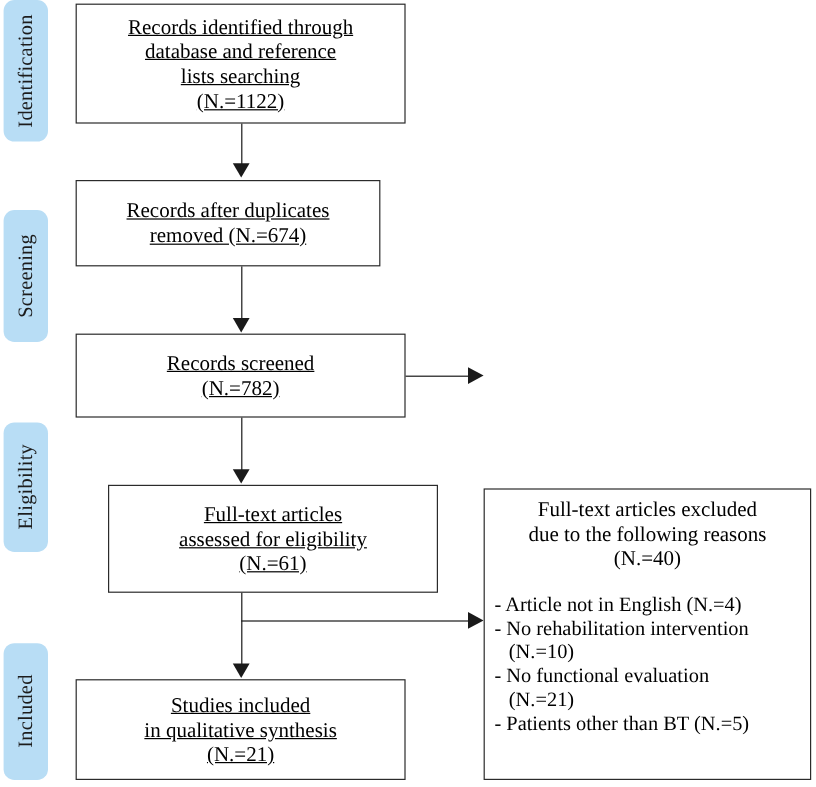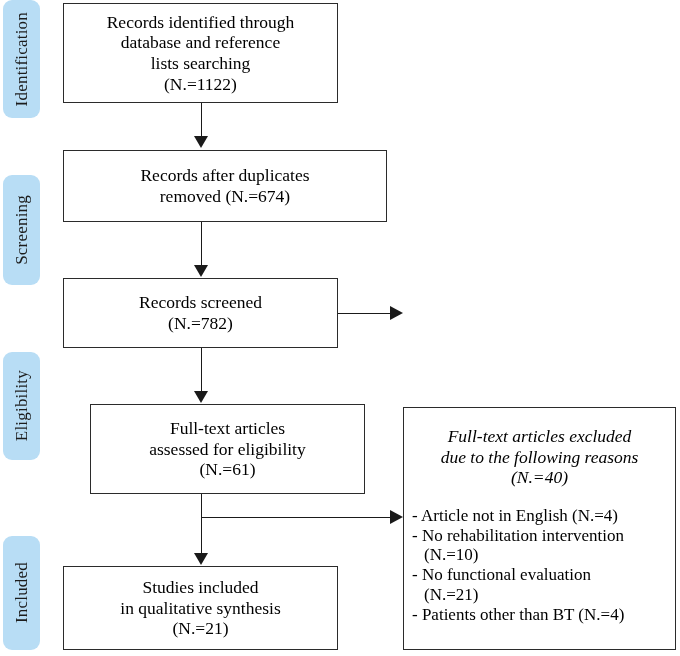--- a/index.html
+++ b/index.html
@@ -47,21 +47,21 @@
     display: flex;
     flex-direction: column;
     justify-content: center;
   }
   .box-center {
     text-align: center;
     font-size: 17.5px;
     line-height: 1.18;
     padding: 0 6px;
   }
-  .box-center .ln { display: block; }
+  .box-center .ln { display: block; text-decoration: underline; }
 
   .box-heading {
     text-align: center;
     font-size: 17.5px;
     line-height: 1.18;
     padding: 0 6px;
   }
   .box-heading .ln { display: block; }
 
   .bullet-list {
@@ -122,21 +122,21 @@
       <span class="ln">Records identified through</span>
       <span class="ln">database and reference</span>
       <span class="ln">lists searching</span>
       <span class="ln">(N.=1122)</span>
     </div>
   </div>
 
   <div class="conn-v" style="left:201px; top:103px; height:34px;"></div>
   <div class="arrow-down" style="left:194px; top:136px;"></div>
 
-  <div class="flow-box" style="left:63px; top:150px; width:324px; height:72px;justify-content:center;">
+  <div class="flow-box" style="left:63px; top:150px; width:254px; height:72px;justify-content:center;">
     <div class="box-center">
       <span class="ln">Records after duplicates</span>
       <span class="ln">removed (N.=674)</span>
     </div>
   </div>
 
   <div class="conn-v" style="left:201px; top:222px; height:44px;"></div>
   <div class="arrow-down" style="left:194px; top:265px;"></div>
 
   <div class="flow-box" style="left:63px; top:278px; width:275px; height:70px;">
@@ -161,39 +161,39 @@
     </div>
   </div>
 
   <div class="conn-v" style="left:201px; top:494px; height:66px;"></div>
   <div class="arrow-down" style="left:194px; top:553px;"></div>
 
   <div class="conn-h" style="left:201px; top:517px; width:190px;"></div>
   <div class="arrow-right" style="left:390px; top:510px;"></div>
 
   <div class="flow-box" style="left:403px; top:407px; width:273px; height:243px; justify-content:flex-start;">
-    <div class="box-heading" style="margin-top:18px;font-style:italic;">
+    <div class="box-heading" style="margin-top:6px;">
       <span class="ln">Full-text articles excluded</span>
       <span class="ln">due to the following reasons</span>
       <span class="ln">(N.=40)</span>
     </div>
     <div class="bullet-list" style="margin-top:18px;">
       <span class="bullet">
         <span>- Article not in English (N.=4)</span>
       </span>
       <span class="bullet">
         <span>- No rehabilitation intervention</span>
         <span class="cont">(N.=10)</span>
       </span>
       <span class="bullet">
         <span>- No functional evaluation</span>
         <span class="cont">(N.=21)</span>
       </span>
       <span class="bullet">
-        <span>- Patients other than BT (N.=4)</span>
+        <span>- Patients other than BT (N.=5)</span>
       </span>
     </div>
   </div>
 
   <div class="flow-box" style="left:63px; top:566px; width:275px; height:84px;">
     <div class="box-center">
       <span class="ln">Studies included</span>
       <span class="ln">in qualitative synthesis</span>
       <span class="ln">(N.=21)</span>
     </div>

